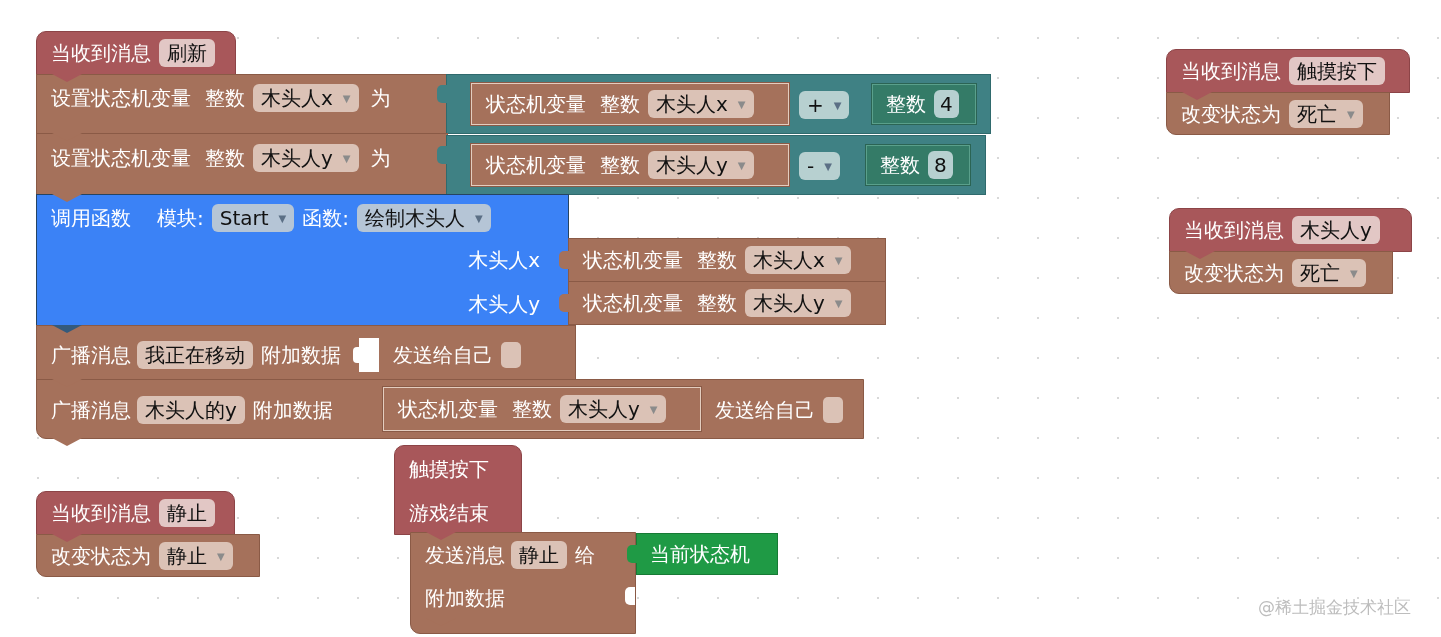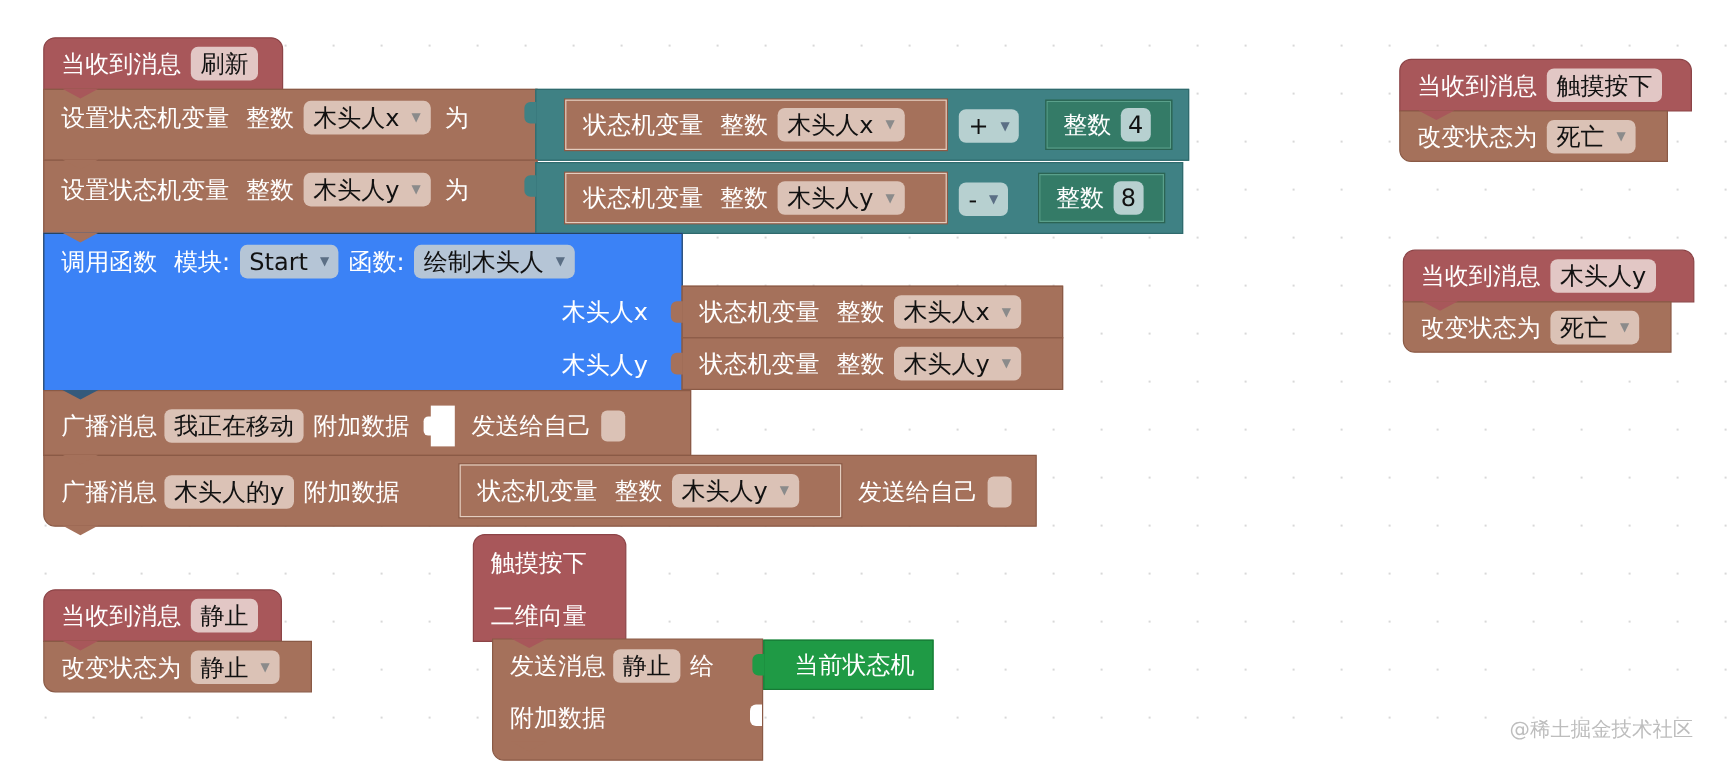--- a/index.html
+++ b/index.html
@@ -125,21 +125,21 @@
     <div class="row" style="left:14px;top:5px;">
       <span>整数</span>
       <span class="field tealf" style="padding:0 6px;">8</span>
     </div>
   </div>
 </div>
 
 <div class="blk fn" style="left:36px;top:194px;width:533px;height:132px;">
   <div class="row" style="left:14px;top:8px;">
     <span>调用函数</span>
-    <span style="margin-left:6px;">模块:</span>
+    <span style="margin-left:18px;">模块:</span>
     <span class="field blue">
         <span>Start</span>
         <span class="dd">▼</span>
       </span>
     <span>函数:</span>
     <span class="field blue">
         <span>绘制木头人</span>
         <span class="dd">▼</span>
       </span>
   </div>
@@ -219,36 +219,36 @@
     <span class="field">
         <span>静止</span>
         <span class="dd">▼</span>
       </span>
   </div>
 </div>
 <div class="notch hr" style="left:52px;top:534px;z-index:3;"></div>
 
 <div class="blk hat" style="left:394px;top:445px;width:128px;height:90px;">
   <span style="position:absolute;left:14px;top:10px;">触摸按下</span>
-  <span style="position:absolute;left:14px;top:54px;">二维向量</span>
+  <span style="position:absolute;left:14px;top:54px;">游戏结束</span>
 </div>
 <div class="blk stmt" style="left:410px;top:532px;width:226px;height:102px;border-radius:0 0 0 10px;">
   <div class="row" style="left:14px;top:7px;">
     <span>发送消息</span>
     <span class="field" style="margin-left:-2px;">静止</span>
     <span>给</span>
   </div>
   <span style="position:absolute;left:14px;top:52px;">附加数据</span>
   <div class="puzzle" style="right:0;top:54px;background:#fff;border-radius:5px 0 0 5px;"></div>
 </div>
 <div class="notch hr" style="left:426px;top:532px;z-index:3;"></div>
 <div class="notch br" style="left:426px;top:618px;"></div>
 <div class="blk green" style="left:636px;top:533px;width:142px;height:42px;">
   <div class="puzzle" style="left:-10px;top:11px;background:#1f9a45;"></div>
-  <span style="position:absolute;left:25px;top:7px;text-align:center;">当前状态机</span>
+  <span style="position:absolute;left:13px;top:7px;text-align:center;">当前状态机</span>
 </div>
 
 <div class="blk hat" style="left:1166px;top:49px;width:244px;height:44px;">
   <div class="row" style="left:14px;top:6px;">
     <span>当收到消息</span>
     <span class="field hatf">触摸按下</span>
   </div>
 </div>
 <div class="blk stmt" style="left:1166px;top:92px;width:224px;height:43px;border-radius:0 0 0 10px;">
   <div class="row" style="left:14px;top:6px;">

